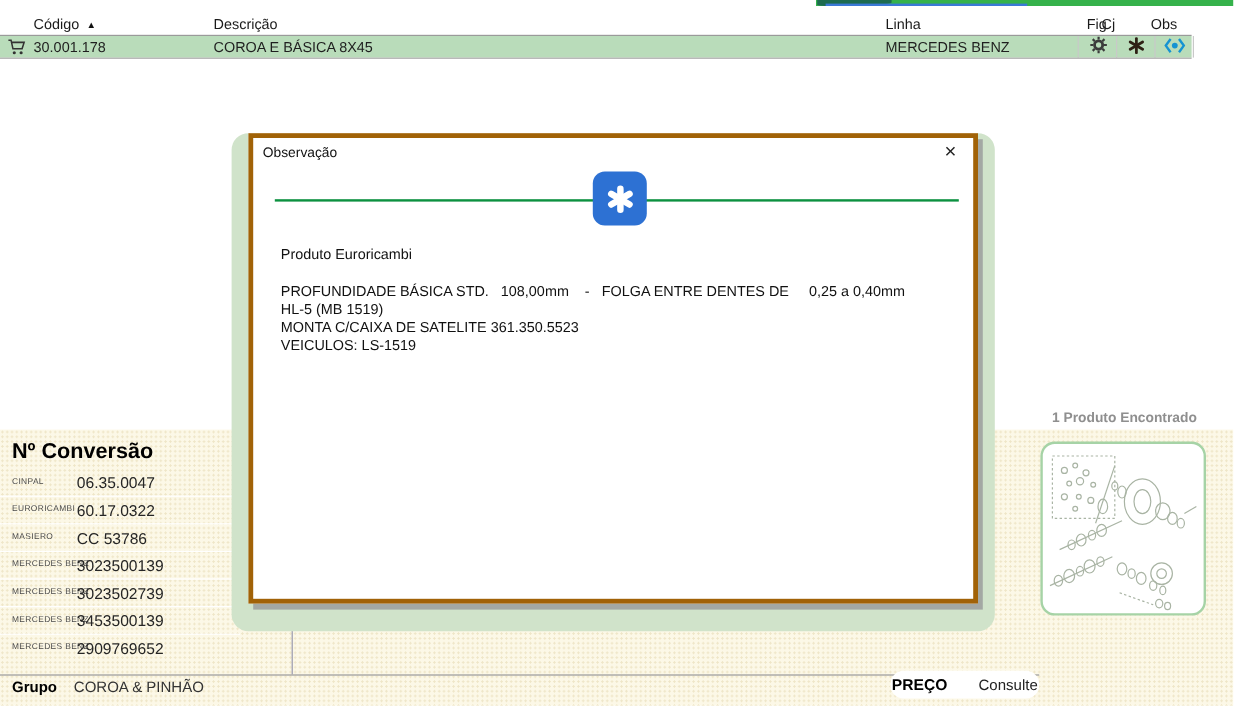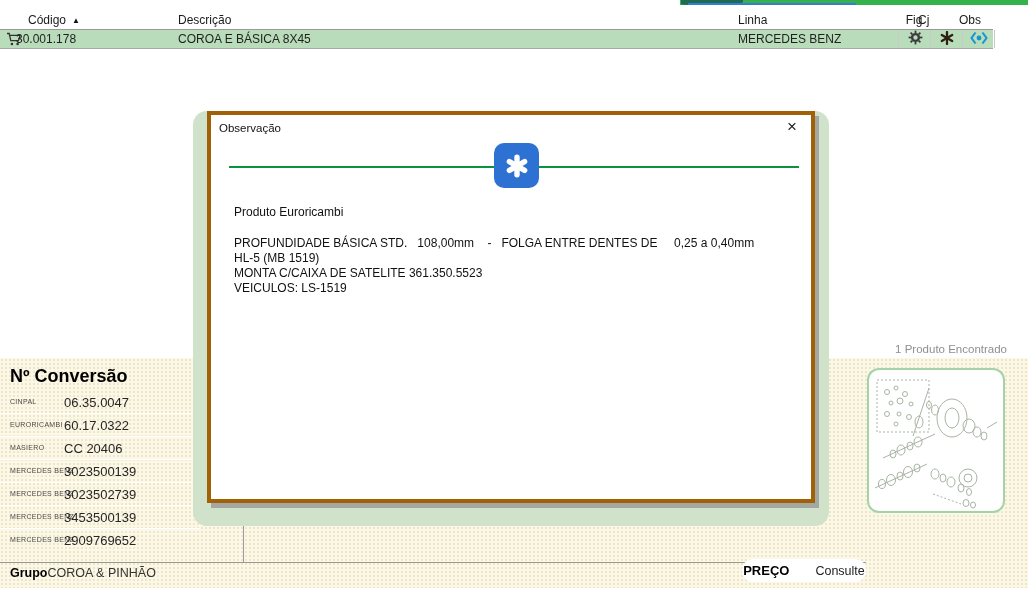--- a/index.html
+++ b/index.html
@@ -17,21 +17,21 @@
   .th{position:absolute;top:1px;white-space:nowrap;}
   .th-codigo{left:28px;} .th-desc{left:178px;} .th-linha{left:738px;}
   .th-fig{left:898px;width:32px;text-align:center;}
   .th-obs{left:930px;width:32px;text-align:center;margin-left:24px;}
   .th-cj{left:918px;width:31px;text-align:left;}
   .sort-arrow{font-size:8px;position:relative;top:-1px;margin-left:6px;color:#111;}
   .thead-line{position:absolute;top:29px;left:0;width:993px;height:1px;background:#9a9a9a;}
   .trow{position:absolute;top:30px;left:0;width:993px;height:18px;background:#b9dcba;font-size:12px;cursor:pointer;}
   .trow-line{position:absolute;top:48px;left:0;width:993px;height:1px;background:#a8a8a8;}
   .td{position:absolute;top:2px;white-space:nowrap;color:#1f1f1f;}
-  .td-codigo{left:16px;} .td-desc{left:178px;} .td-linha{left:738px;}
+  .td-codigo{left:28px;} .td-desc{left:178px;} .td-linha{left:738px;}
   .cart{position:absolute;left:6px;top:2px;}
   .icon-cell{position:absolute;top:0;height:18px;display:flex;align-items:center;justify-content:center;border-left:1px solid #c9c9c9;}
   .cell-fig{left:898px;width:32px;} .cell-obs{left:930px;width:32px;} .cell-cj{left:962px;width:31px;border-right:1px solid #c9c9c9;}
   
   .band{
     position:absolute;left:0;top:358px;width:1028px;height:230px;
     background-color:#fcf8e7;
     background-image:radial-gradient(#efe6c8 0.8px, rgba(0,0,0,0) 0.9px);
     background-size:4px 4px;
   }
@@ -39,27 +39,27 @@
   .conv{position:absolute;left:0;top:0;width:200px;}
   .conv-title{font-weight:bold;font-size:18px;color:#000;padding:8px 0 4px 10px;}
   .conv-row{position:relative;height:22px;border-bottom:1px solid #ffffff;}
   .conv-row:last-child{border-bottom:none;}
   .conv-brand{position:absolute;left:10px;top:7px;font-size:7px;letter-spacing:.3px;color:#4a4a4a;}
   .conv-code{position:absolute;left:64px;top:4px;font-size:13px;color:#262626;}
   
   .vdivider{position:absolute;left:243px;top:162px;width:1px;height:42px;background:#9898ac;}
   .footer-line{position:absolute;left:0;top:204px;width:866px;height:1px;background:#999;}
   .grupo{position:absolute;left:10px;top:208px;font-size:12.5px;white-space:nowrap;}
-  .grupo b{font-weight:bold;color:#000;}
+  .grupo b{font-weight:bold;color:#000;margin-right:14px;}
   .grupo span{color:#333;}
   .price-pill{position:absolute;left:742px;top:201px;width:124px;height:23px;background:#fff;border-radius:11px;display:flex;align-items:center;justify-content:center;gap:26px;}
   .price-label{font-weight:bold;font-size:13px;color:#000;}
   .price-value{font-size:12.5px;color:#222;cursor:pointer;}
   
-  .summary{position:absolute;left:867px;top:343px;width:140px;text-align:right;font-size:11.5px;color:#8f8f8f;white-space:nowrap;}
+  .summary{position:absolute;left:867px;top:343px;width:140px;text-align:center;font-size:11.5px;color:#8f8f8f;white-space:nowrap;font-weight:bold;}
   .thumb{position:absolute;left:867px;top:368px;width:138px;height:145px;background:#fff;border:2px solid #a6d3a6;border-radius:12px;box-sizing:border-box;cursor:pointer;}
   
   .modal-halo{position:absolute;left:193px;top:111px;width:636px;height:415px;background:#d0e3ca;border-radius:14px;}
   .modal{
     position:absolute;left:14px;top:0;width:608px;height:392px;background:#fff;
     border:4px solid #a16207;box-shadow:4px 5px 0 0 #a3a8a3;box-sizing:border-box;
   }
   .modal-title{position:absolute;left:8px;top:7px;font-size:11.5px;color:#111;}
   .modal-close{position:absolute;right:14px;top:3px;font-size:17px;line-height:17px;color:#222;cursor:pointer;font-weight:400;}
   .modal-hr{position:absolute;left:18px;top:51px;width:570px;height:2px;background:#0c9140;}
@@ -149,21 +149,21 @@
       <div class="conv-row">
         <span class="conv-brand">CINPAL</span>
         <span class="conv-code">06.35.0047</span>
       </div>
       <div class="conv-row">
         <span class="conv-brand">EURORICAMBI</span>
         <span class="conv-code">60.17.0322</span>
       </div>
       <div class="conv-row">
         <span class="conv-brand">MASIERO</span>
-        <span class="conv-code">CC 20406</span>
+        <span class="conv-code">CC 53786</span>
       </div>
       <div class="conv-row">
         <span class="conv-brand">MERCEDES BENZ</span>
         <span class="conv-code">3023500139</span>
       </div>
       <div class="conv-row">
         <span class="conv-brand">MERCEDES BENZ</span>
         <span class="conv-code">3023502739</span>
       </div>
       <div class="conv-row">

